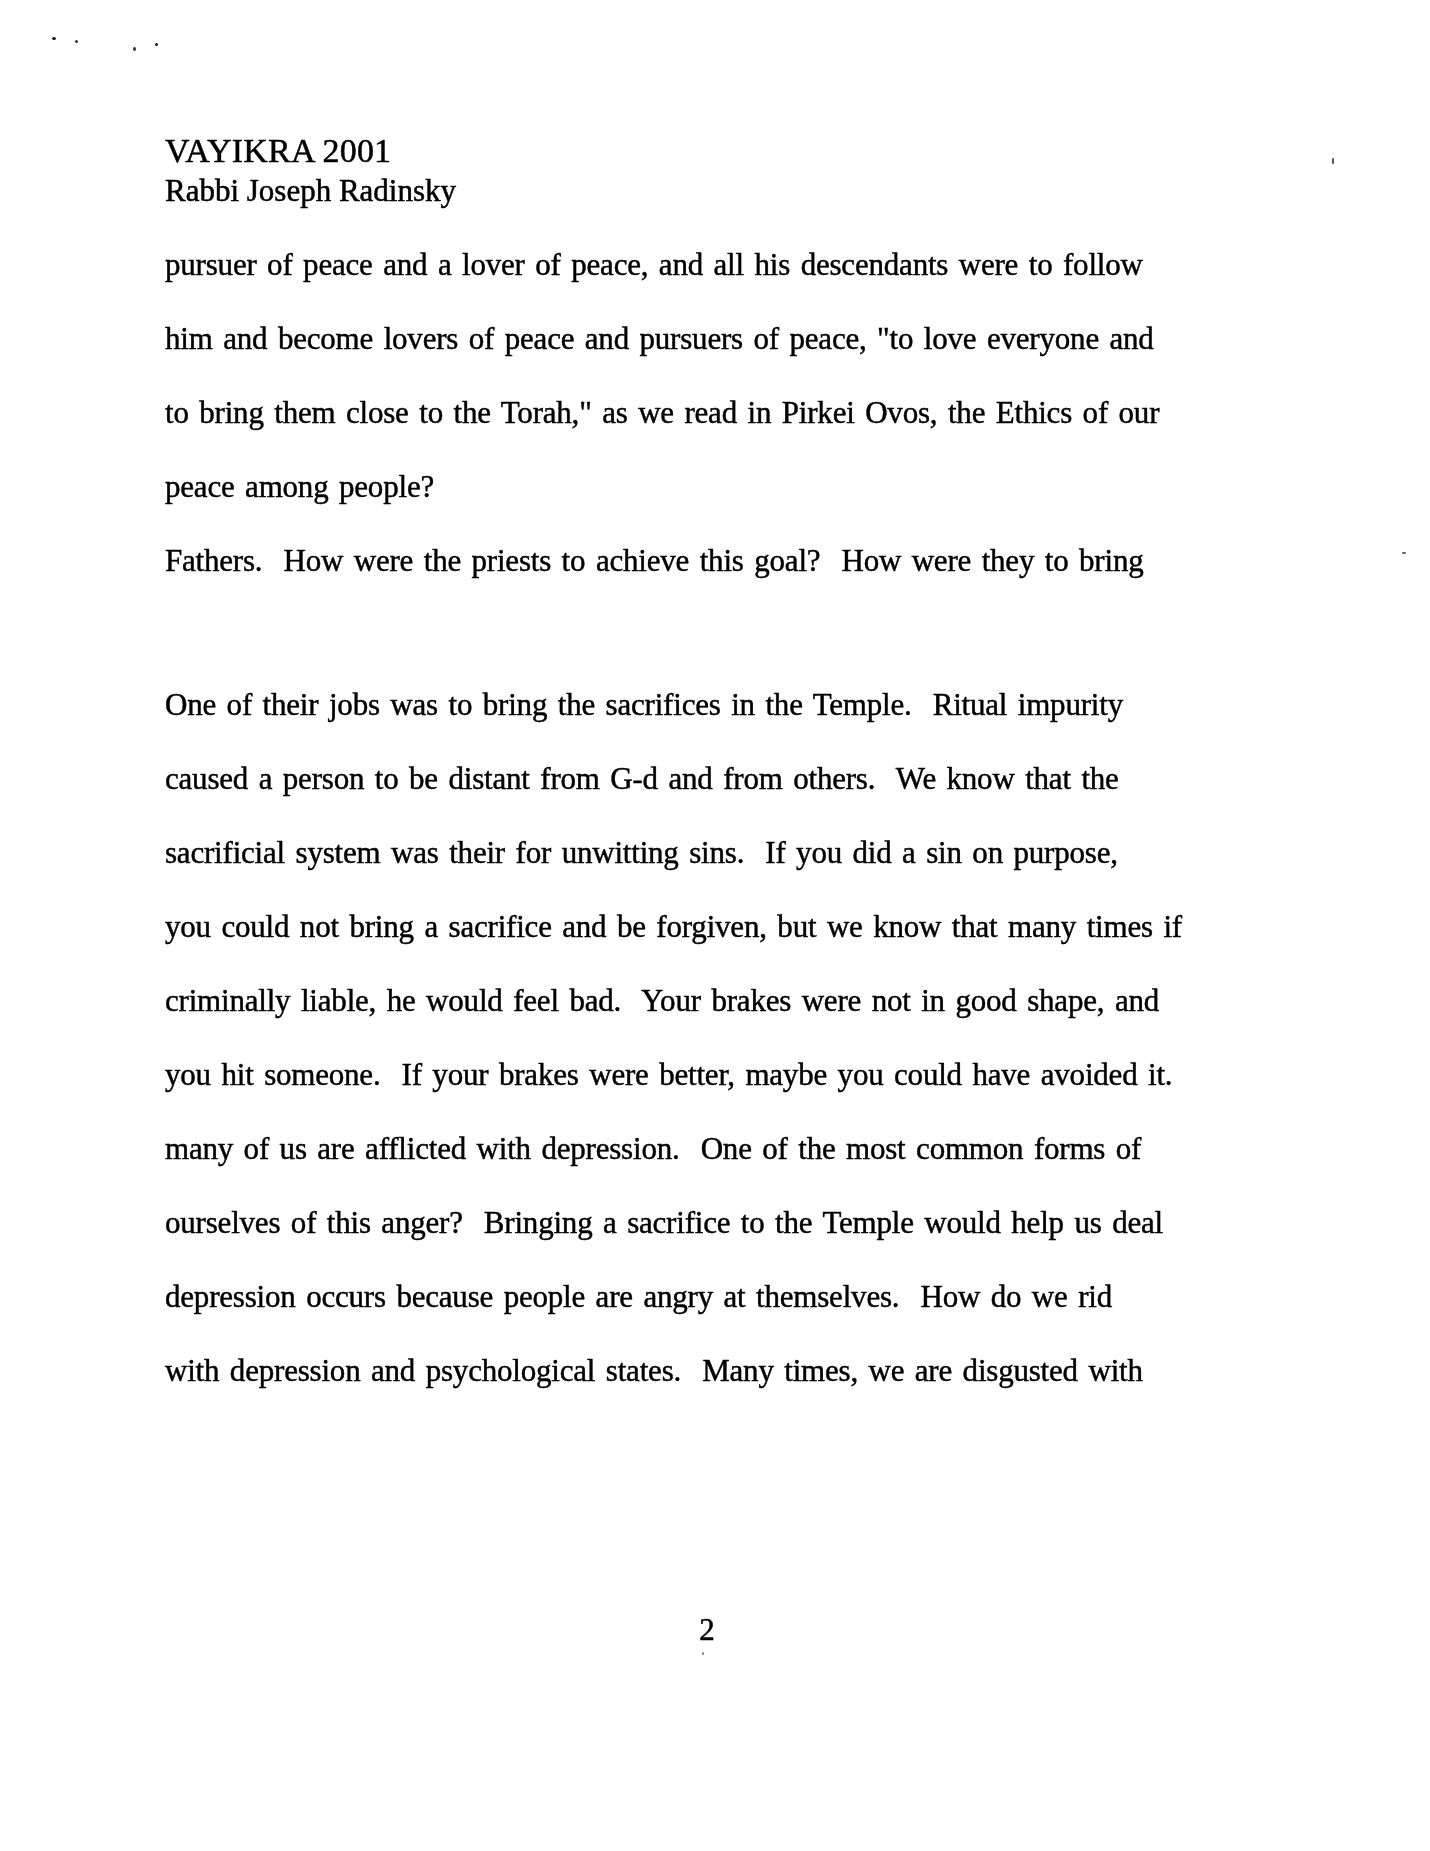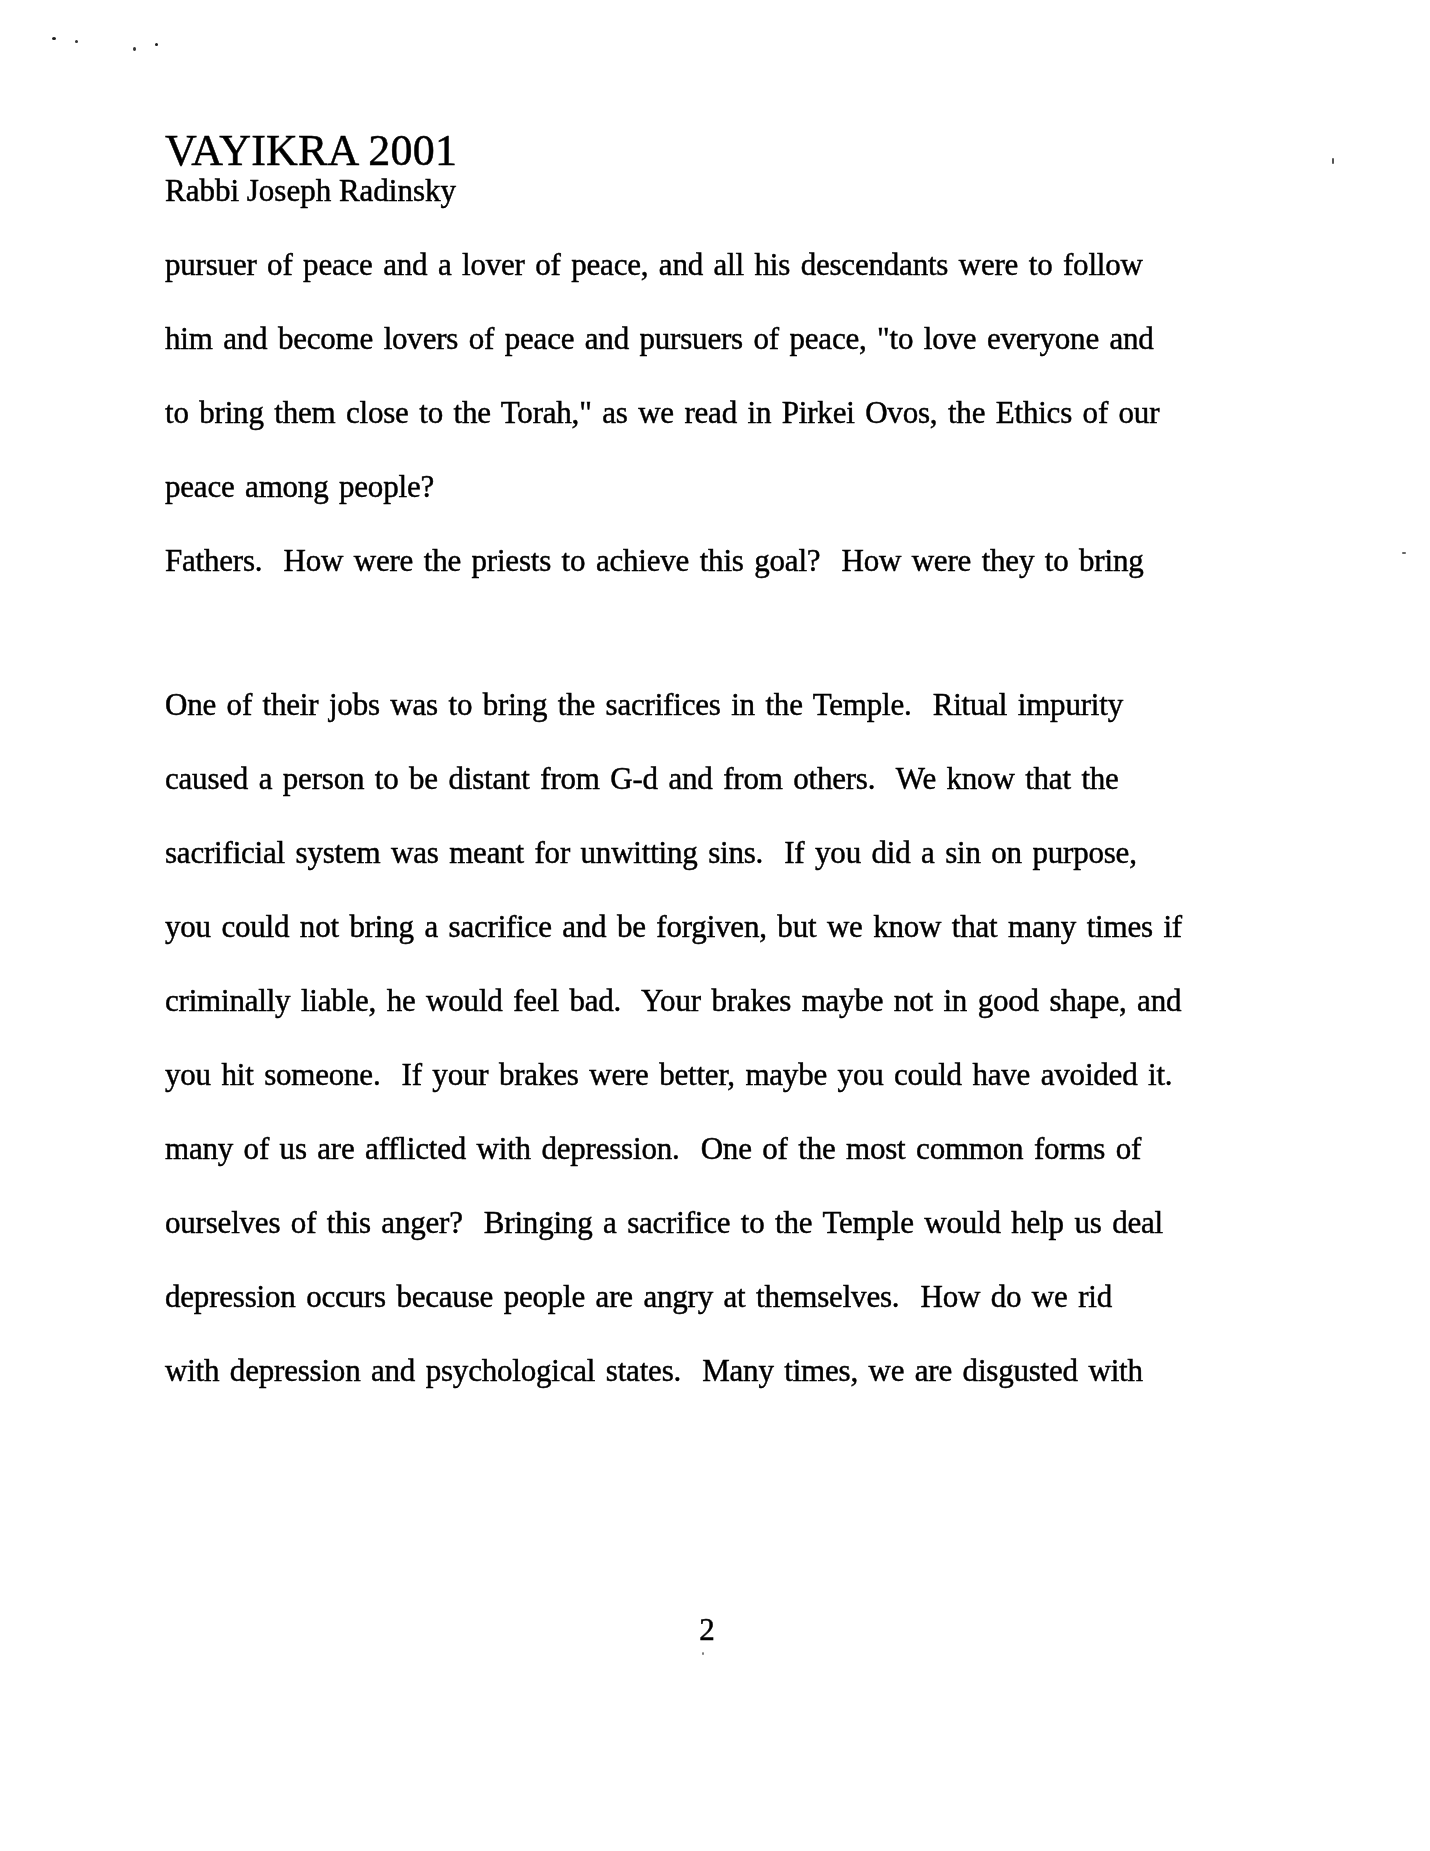--- a/index.html
+++ b/index.html
@@ -11,21 +11,21 @@
     overflow: hidden;
     font-family: "Liberation Serif", "DejaVu Serif", serif;
     color: #000000;
   }
   .doc-header {
     position: absolute;
     left: 165px;
     top: 131px;
   }
   .doc-title {
-    font-size: 44px;
+    font-size: 34px;
     line-height: 40px;
     white-space: pre;
     letter-spacing: 0.2px;
     -webkit-text-stroke: 0.5px #000;
   }
   .doc-author {
     font-size: 31px;
     line-height: 39px;
     white-space: pre;
     -webkit-text-stroke: 0.5px #000;
@@ -98,23 +98,23 @@
       <div class="line">pursuer of peace and a lover of peace, and all his descendants were to follow</div>
       <div class="line">him and become lovers of peace and pursuers of peace, "to love everyone and</div>
       <div class="line">to bring them close to the Torah," as we read in Pirkei Ovos, the Ethics of our</div>
       <div class="line">peace among people?</div>
       <div class="line">Fathers.  How were the priests to achieve this goal?  How were they to bring</div>
     </div>
 
     <div class="paragraph">
       <div class="line">One of their jobs was to bring the sacrifices in the Temple.  Ritual impurity</div>
       <div class="line">caused a person to be distant from G-d and from others.  We know that the</div>
-      <div class="line">sacrificial system was meant for unwitting sins.  If you did a sin on purpose,</div>
+      <div class="line">sacrificial system was their for unwitting sins.  If you did a sin on purpose,</div>
       <div class="line">you could not bring a sacrifice and be forgiven, but we know that many times if</div>
-      <div class="line">criminally liable, he would feel bad.  Your brakes maybe not in good shape, and</div>
+      <div class="line">criminally liable, he would feel bad.  Your brakes were not in good shape, and</div>
       <div class="line">you hit someone.  If your brakes were better, maybe you could have avoided it.</div>
       <div class="line">many of us are afflicted with depression.  One of the most common forms of</div>
       <div class="line">ourselves of this anger?  Bringing a sacrifice to the Temple would help us deal</div>
       <div class="line">depression occurs because people are angry at themselves.  How do we rid</div>
       <div class="line">with depression and psychological states.  Many times, we are disgusted with</div>
     </div>
 
   </div>
 
   <div class="page-number-wrap">

